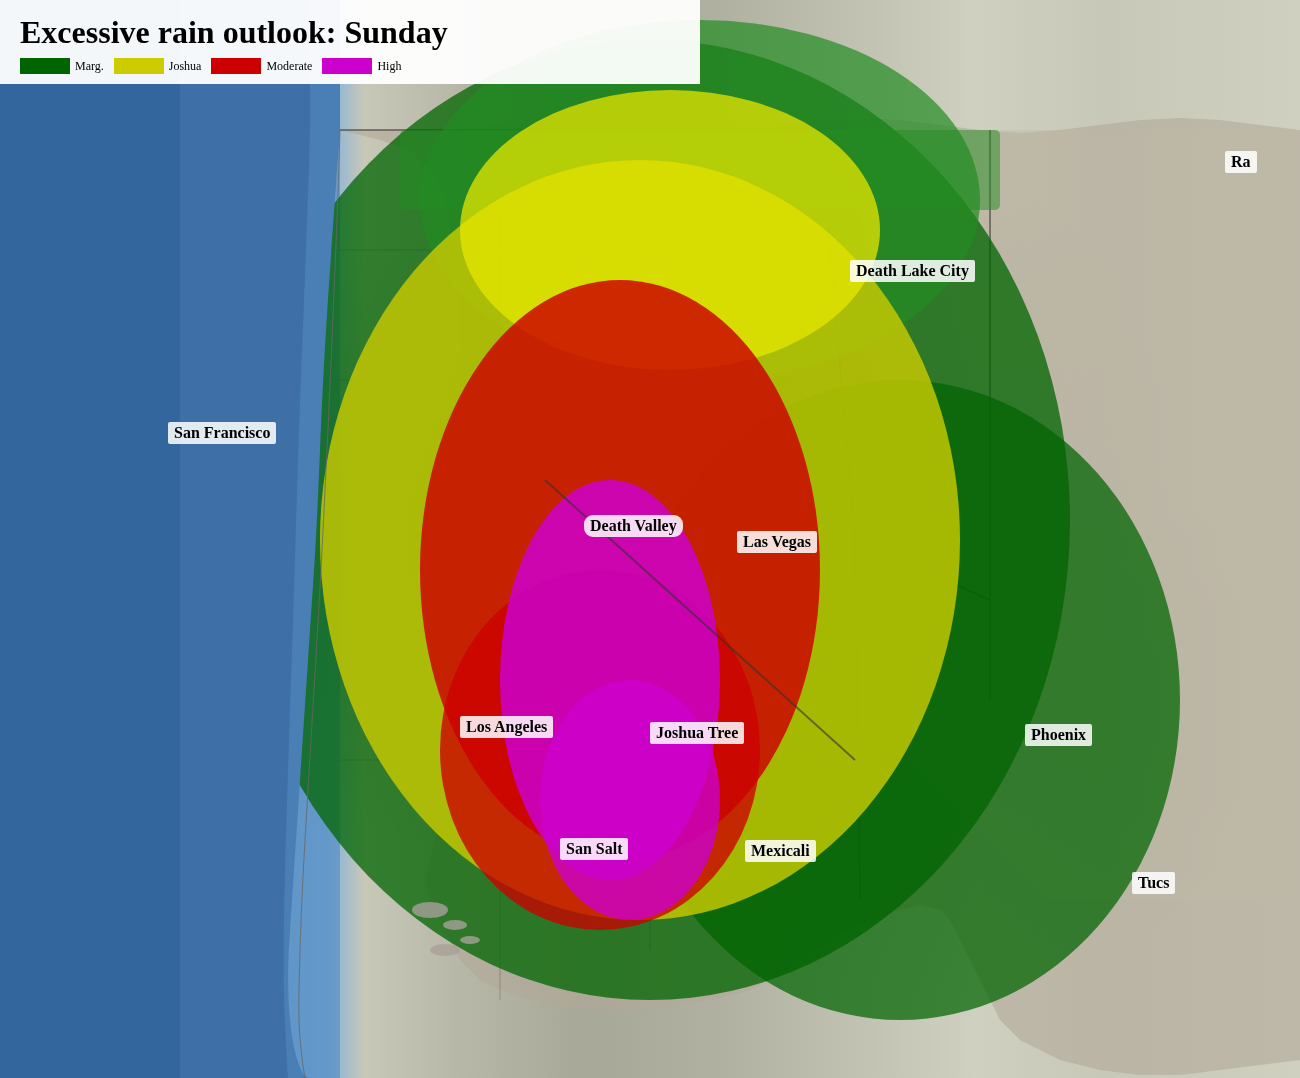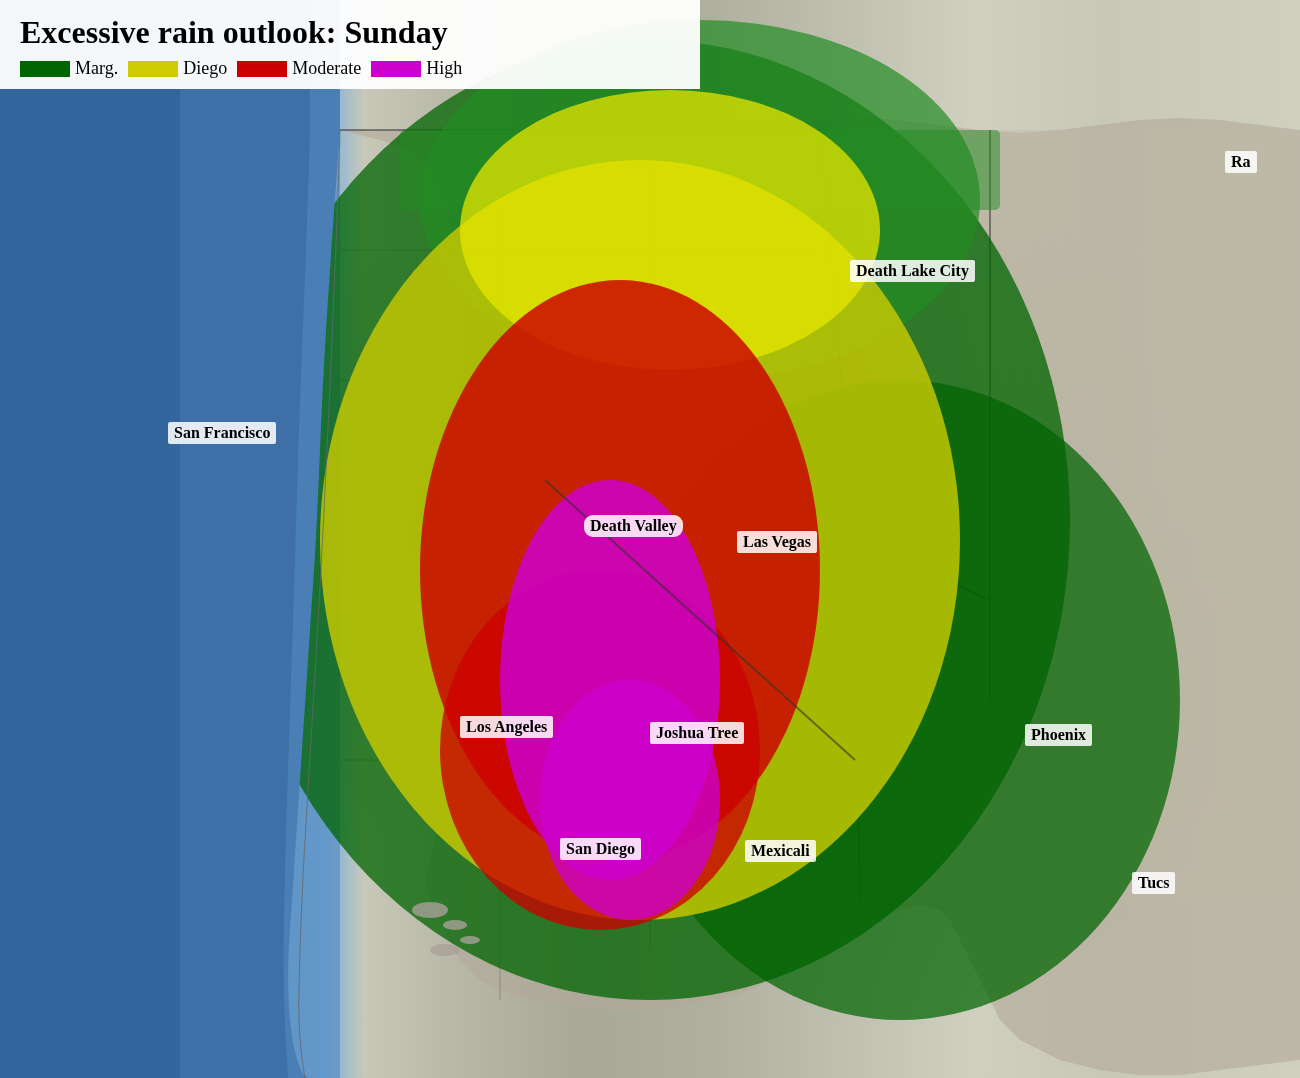--- a/index.html
+++ b/index.html
@@ -74,21 +74,21 @@
     #legend-row {
       display: flex;
       align-items: center;
       gap: 10px;
     }
 
     .legend-item {
       display: flex;
       align-items: center;
       gap: 5px;
-      font-size: 18px;
+      font-size: 12px;
       font-weight: 500;
       color: #000;
     }
 
     .legend-swatch {
       height: 18px;
       width: 55px;
       display: inline-block;
     }
 
@@ -208,38 +208,38 @@
 
   <div id="header">
     <div id="title">Excessive rain outlook: Sunday</div>
     <div id="legend-row">
       <div class="legend-item">
         <span class="legend-swatch" style="background:#006400; display:inline-block; height:16px; width:50px;"></span>
         <span>Marg.</span>
       </div>
       <div class="legend-item">
         <span class="legend-swatch" style="background:#cccc00; display:inline-block; height:16px; width:50px;"></span>
-        <span>Diego</span>
+        <span>Joshua</span>
       </div>
       <div class="legend-item">
         <span class="legend-swatch" style="background:#cc0000; display:inline-block; height:16px; width:50px;"></span>
         <span>Moderate</span>
       </div>
       <div class="legend-item">
         <span class="legend-swatch" style="background:#cc00cc; display:inline-block; height:16px; width:50px;"></span>
         <span>High</span>
       </div>
     </div>
   </div>
 
   <div class="city-label" style="left:168px; top:422px;">San Francisco</div>
   <div class="city-label" style="left:584px; top:515px;border-radius:9px;">Death Valley</div>
   <div class="city-label" style="left:737px; top:531px;">Las Vegas</div>
   <div class="city-label" style="left:850px; top:260px;">Death Lake City</div>
   <div class="city-label" style="left:460px; top:716px;">Los Angeles</div>
   <div class="city-label" style="left:650px; top:722px;">Joshua Tree</div>
-  <div class="city-label" style="left:560px; top:838px;">San Diego</div>
+  <div class="city-label" style="left:560px; top:838px;">San Salt</div>
   <div class="city-label" style="left:745px; top:840px;">Mexicali</div>
   <div class="city-label" style="left:1025px; top:724px;">Phoenix</div>
   <div class="city-label" style="left:1225px; top:151px;">Ra</div>
   <div class="city-label" style="left:1132px; top:872px;">Tucs</div>
 
 </div>
 
 </body></html>

